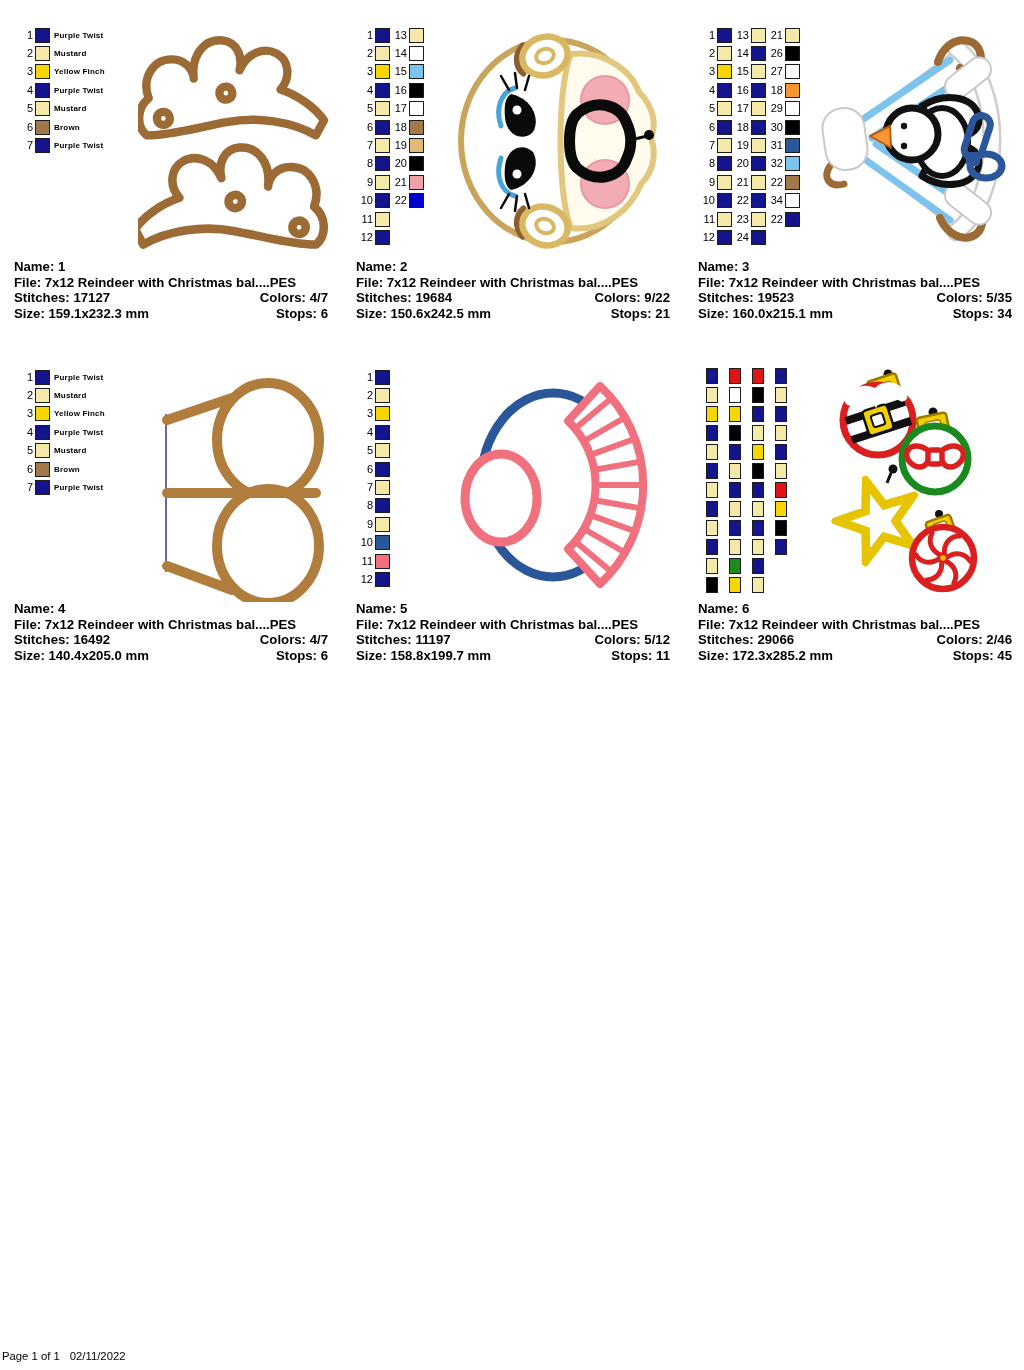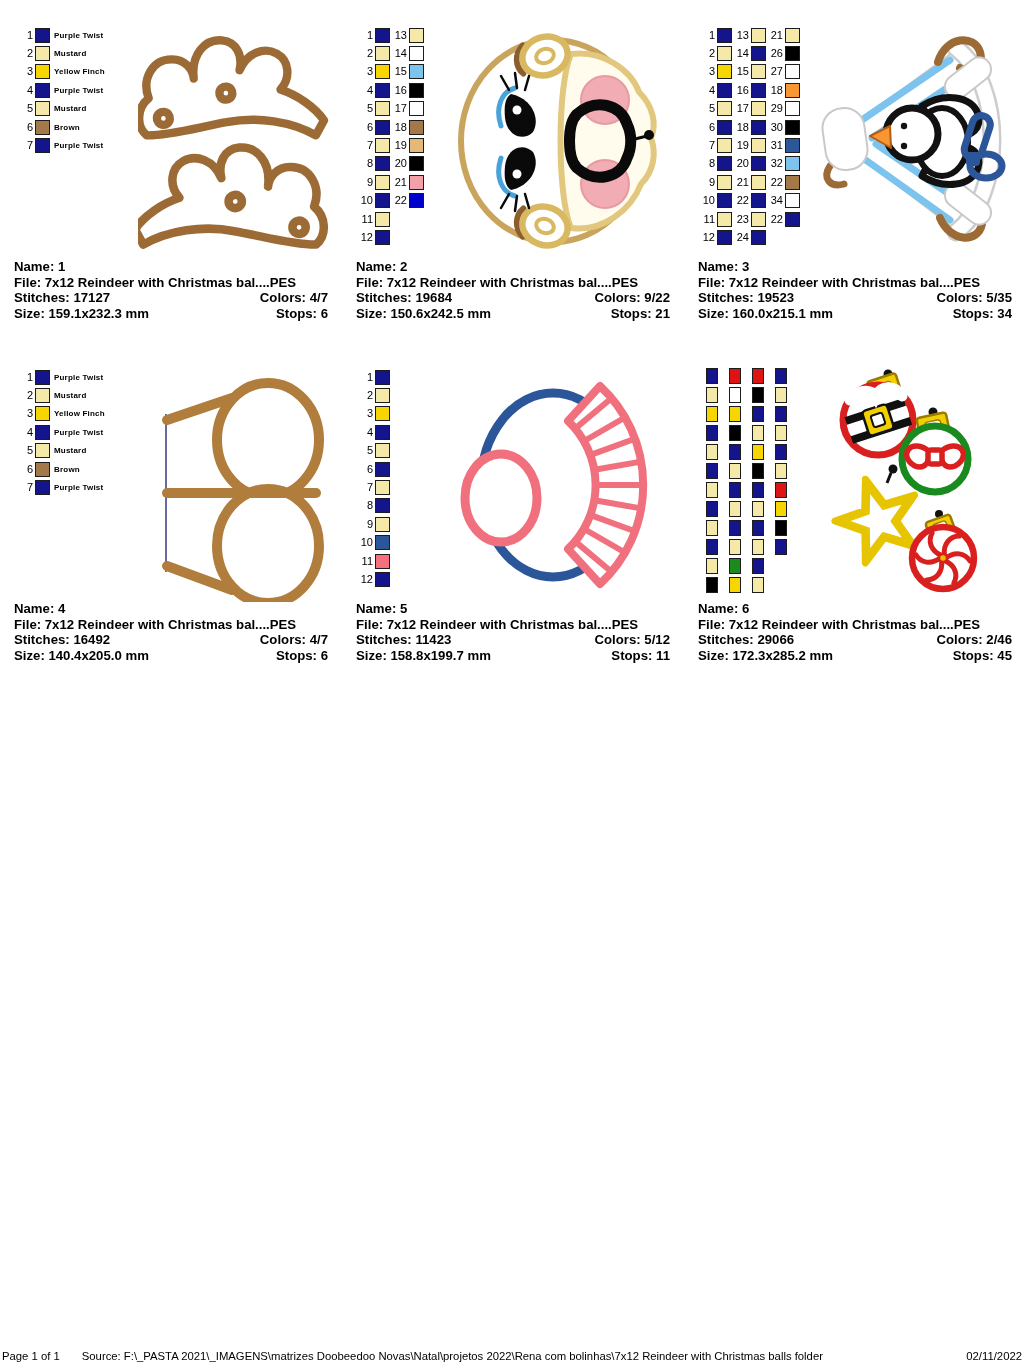--- a/index.html
+++ b/index.html
@@ -592,21 +592,21 @@
     <ellipse cx="48" cy="128" rx="36" ry="44" fill="#FFFFFF" stroke="#F0707E" stroke-width="9"></ellipse>
   </svg>
   <div class="info">
     <div class="iline">
         <span><span>Name:</span> <span>5</span></span>
       </div>
     <div class="iline">
         <span><span>File:</span> <span>7x12 Reindeer with Christmas bal....PES</span></span>
       </div>
     <div class="iline">
-        <span><span>Stitches:</span> <span>11423</span></span>
+        <span><span>Stitches:</span> <span>11197</span></span>
         <span><span>Colors:</span> <span>5/12</span></span>
       </div>
     <div class="iline">
         <span><span>Size:</span> <span>158.8x199.7</span> <span>mm</span></span>
         <span><span>Stops:</span> <span>11</span></span>
       </div>
   </div>
 </div>
 
 <div class="cell" style="left:698px;top:362px;">
@@ -828,15 +828,14 @@
       </div>
     <div class="iline">
         <span><span>Size:</span> <span>172.3x285.2</span> <span>mm</span></span>
         <span><span>Stops:</span> <span>45</span></span>
       </div>
   </div>
 </div>
 
 <div class="footer">
   <span>Page 1 of 1</span>
-  <span class="f-src">Source: F:\_PASTA 2021\_IMAGENS\matrizes Doobeedoo Novas\Natal\projetos 2022\Rena com bolinhas\7x12 Reindeer with Christmas balls folder</span>
   <span class="f-date">02/11/2022</span>
 </div>
 
 </body></html>

